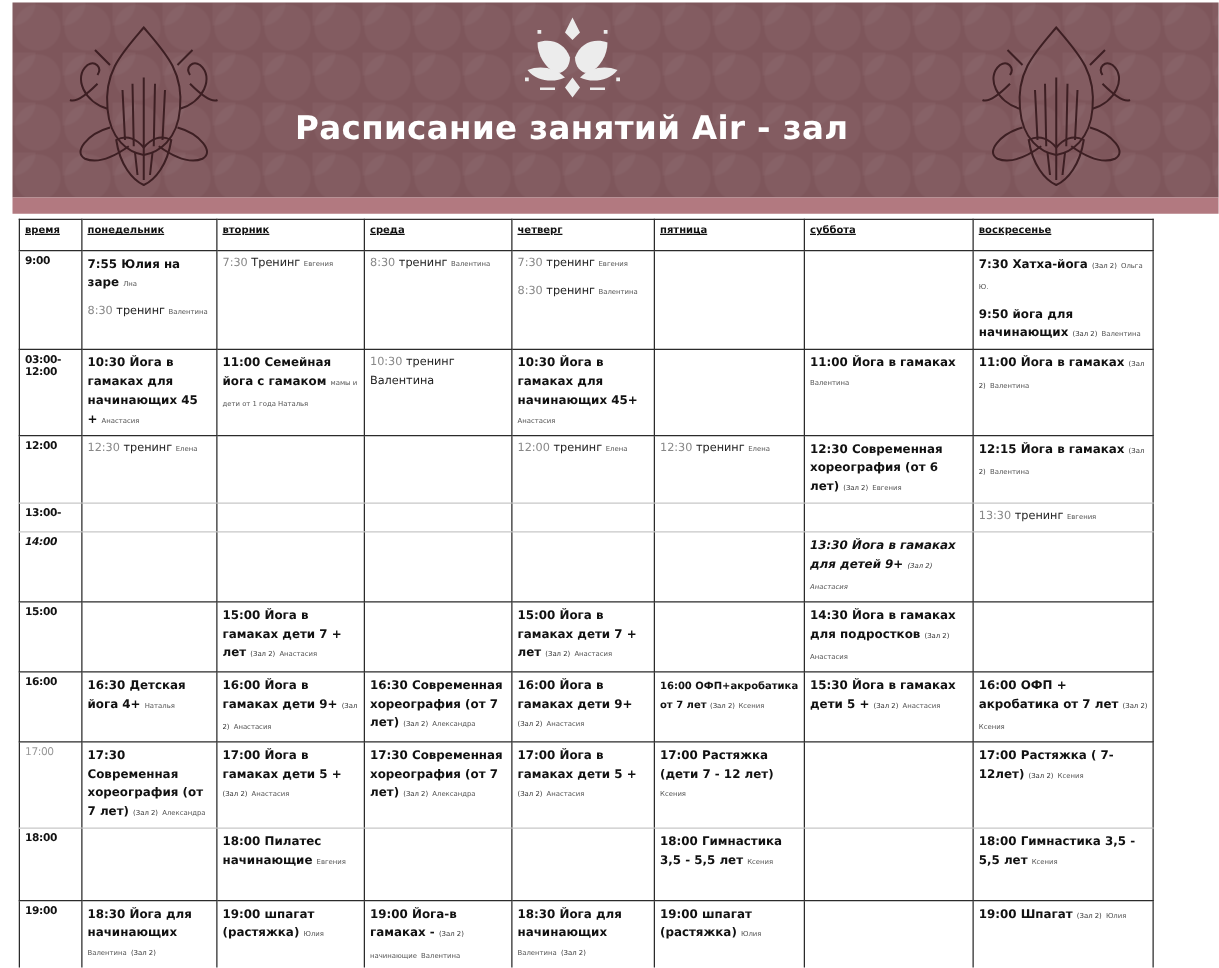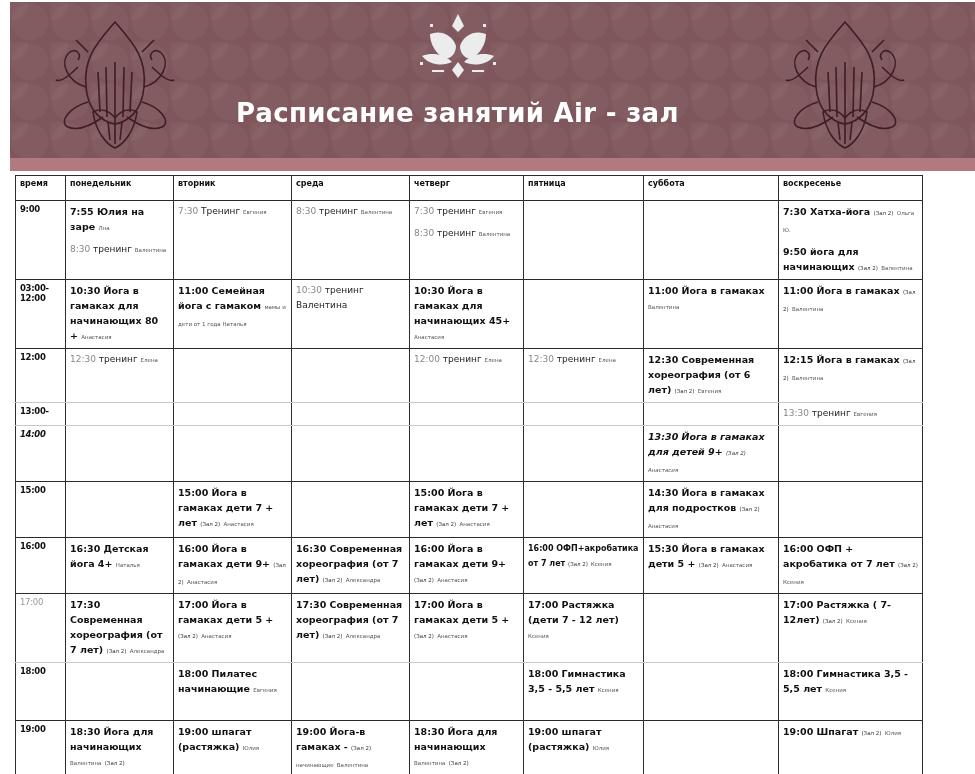--- a/index.html
+++ b/index.html
@@ -8,39 +8,39 @@
   .banner {
     position: absolute; left: 10px; top: 2px; width: 965px; height: 156px;
     background: #7e565b;
     background-image:
       radial-gradient(circle at 20px 20px, rgba(255,255,255,0.035) 18px, transparent 19px),
       radial-gradient(circle at 0 0, rgba(255,255,255,0.035) 18px, transparent 19px);
     background-size: 40px 40px;
   }
   .banner-stripe { position: absolute; left: 10px; top: 158px; width: 965px; height: 13px; background: #b27980; }
   .banner-title {
-    position: absolute; left: 236px; top: 98px; color: #ffffff;
+    position: absolute; left: 236px; top: 88px; color: #ffffff;
     font-family: "DejaVu Sans", sans-serif; font-weight: bold; font-size: 26px; letter-spacing: 0.3px;
     white-space: nowrap;
   }
   .lotus-side { position: absolute; top: 12px; width: 135px; height: 140px; }
   .lotus-left { left: 48px; }
   .lotus-right { left: 778px; }
   .lotus-center { position: absolute; left: 418px; top: 10px; width: 80px; height: 70px; }
 
   table.schedule {
     position: absolute; left: 15px; top: 175px; width: 907px;
     border-collapse: collapse; table-layout: fixed;
   }
   table.schedule td, table.schedule th {
     border: 1px solid #2b2b2b; vertical-align: top; text-align: left;
     padding: 3px 4px; font-family: "DejaVu Sans", sans-serif;
   }
   table.schedule tr.r-light td { border-bottom-color: #c8c8c8; }
-  th { font-size: 8px; font-weight: bold; height: 18px; color: #111; }
+  th { font-size: 8px; font-weight: bold; height: 18px; color: #111; text-decoration: underline; }
   .time { font-family: "DejaVu Sans Condensed", "DejaVu Sans", sans-serif; font-weight: bold; font-size: 8.5px; color: #111; letter-spacing: -0.3px; }
   .time.faint { color: #999; font-weight: normal; }
   .ev { font-size: 9.5px; font-weight: bold; color: #111; line-height: 15px; }
   .ev-light { font-size: 9px; font-weight: normal; color: #222; line-height: 15px; }
   .ev-light .t { color: #888; }
   .sub { font-size: 5.5px; font-weight: normal; color: #555; }
   .zal { font-size: 5.5px; font-weight: normal; color: #333; }
   .entry { margin-bottom: 6px; }
   .entry:last-child { margin-bottom: 0; }
 </style>
@@ -133,21 +133,21 @@
         <td></td>
         <td></td>
         <td>
           <div class="entry ev"><span class="t">7:30</span> <span class="n">Хатха-йога</span> <span class="zal">(Зал 2)</span> <span class="sub">Ольга Ю.</span></div>
           <div class="entry ev"><span class="t">9:50</span> <span class="n">йога для начинающих</span> <span class="zal">(Зал 2)</span> <span class="sub">Валентина</span></div>
         </td>
       </tr>
       <tr style="height: 50px;">
         <td class="time">03:00-12:00</td>
         <td>
-          <div class="entry ev"><span class="t">10:30</span> <span class="n">Йога в гамаках для начинающих 80 +</span> <span class="sub">Анастасия</span></div>
+          <div class="entry ev"><span class="t">10:30</span> <span class="n">Йога в гамаках для начинающих 45 +</span> <span class="sub">Анастасия</span></div>
         </td>
         <td>
           <div class="entry ev"><span class="t">11:00</span> <span class="n">Семейная йога с гамаком</span> <span class="sub">мамы и дети от 1 года Наталья</span></div>
         </td>
         <td>
           <div class="entry ev-light"><span class="t">10:30</span> <span class="n">тренинг Валентина</span></div>
         </td>
         <td>
           <div class="entry ev"><span class="t">10:30</span> <span class="n">Йога в гамаках для начинающих 45+</span> <span class="sub">Анастасия</span></div>
         </td>

